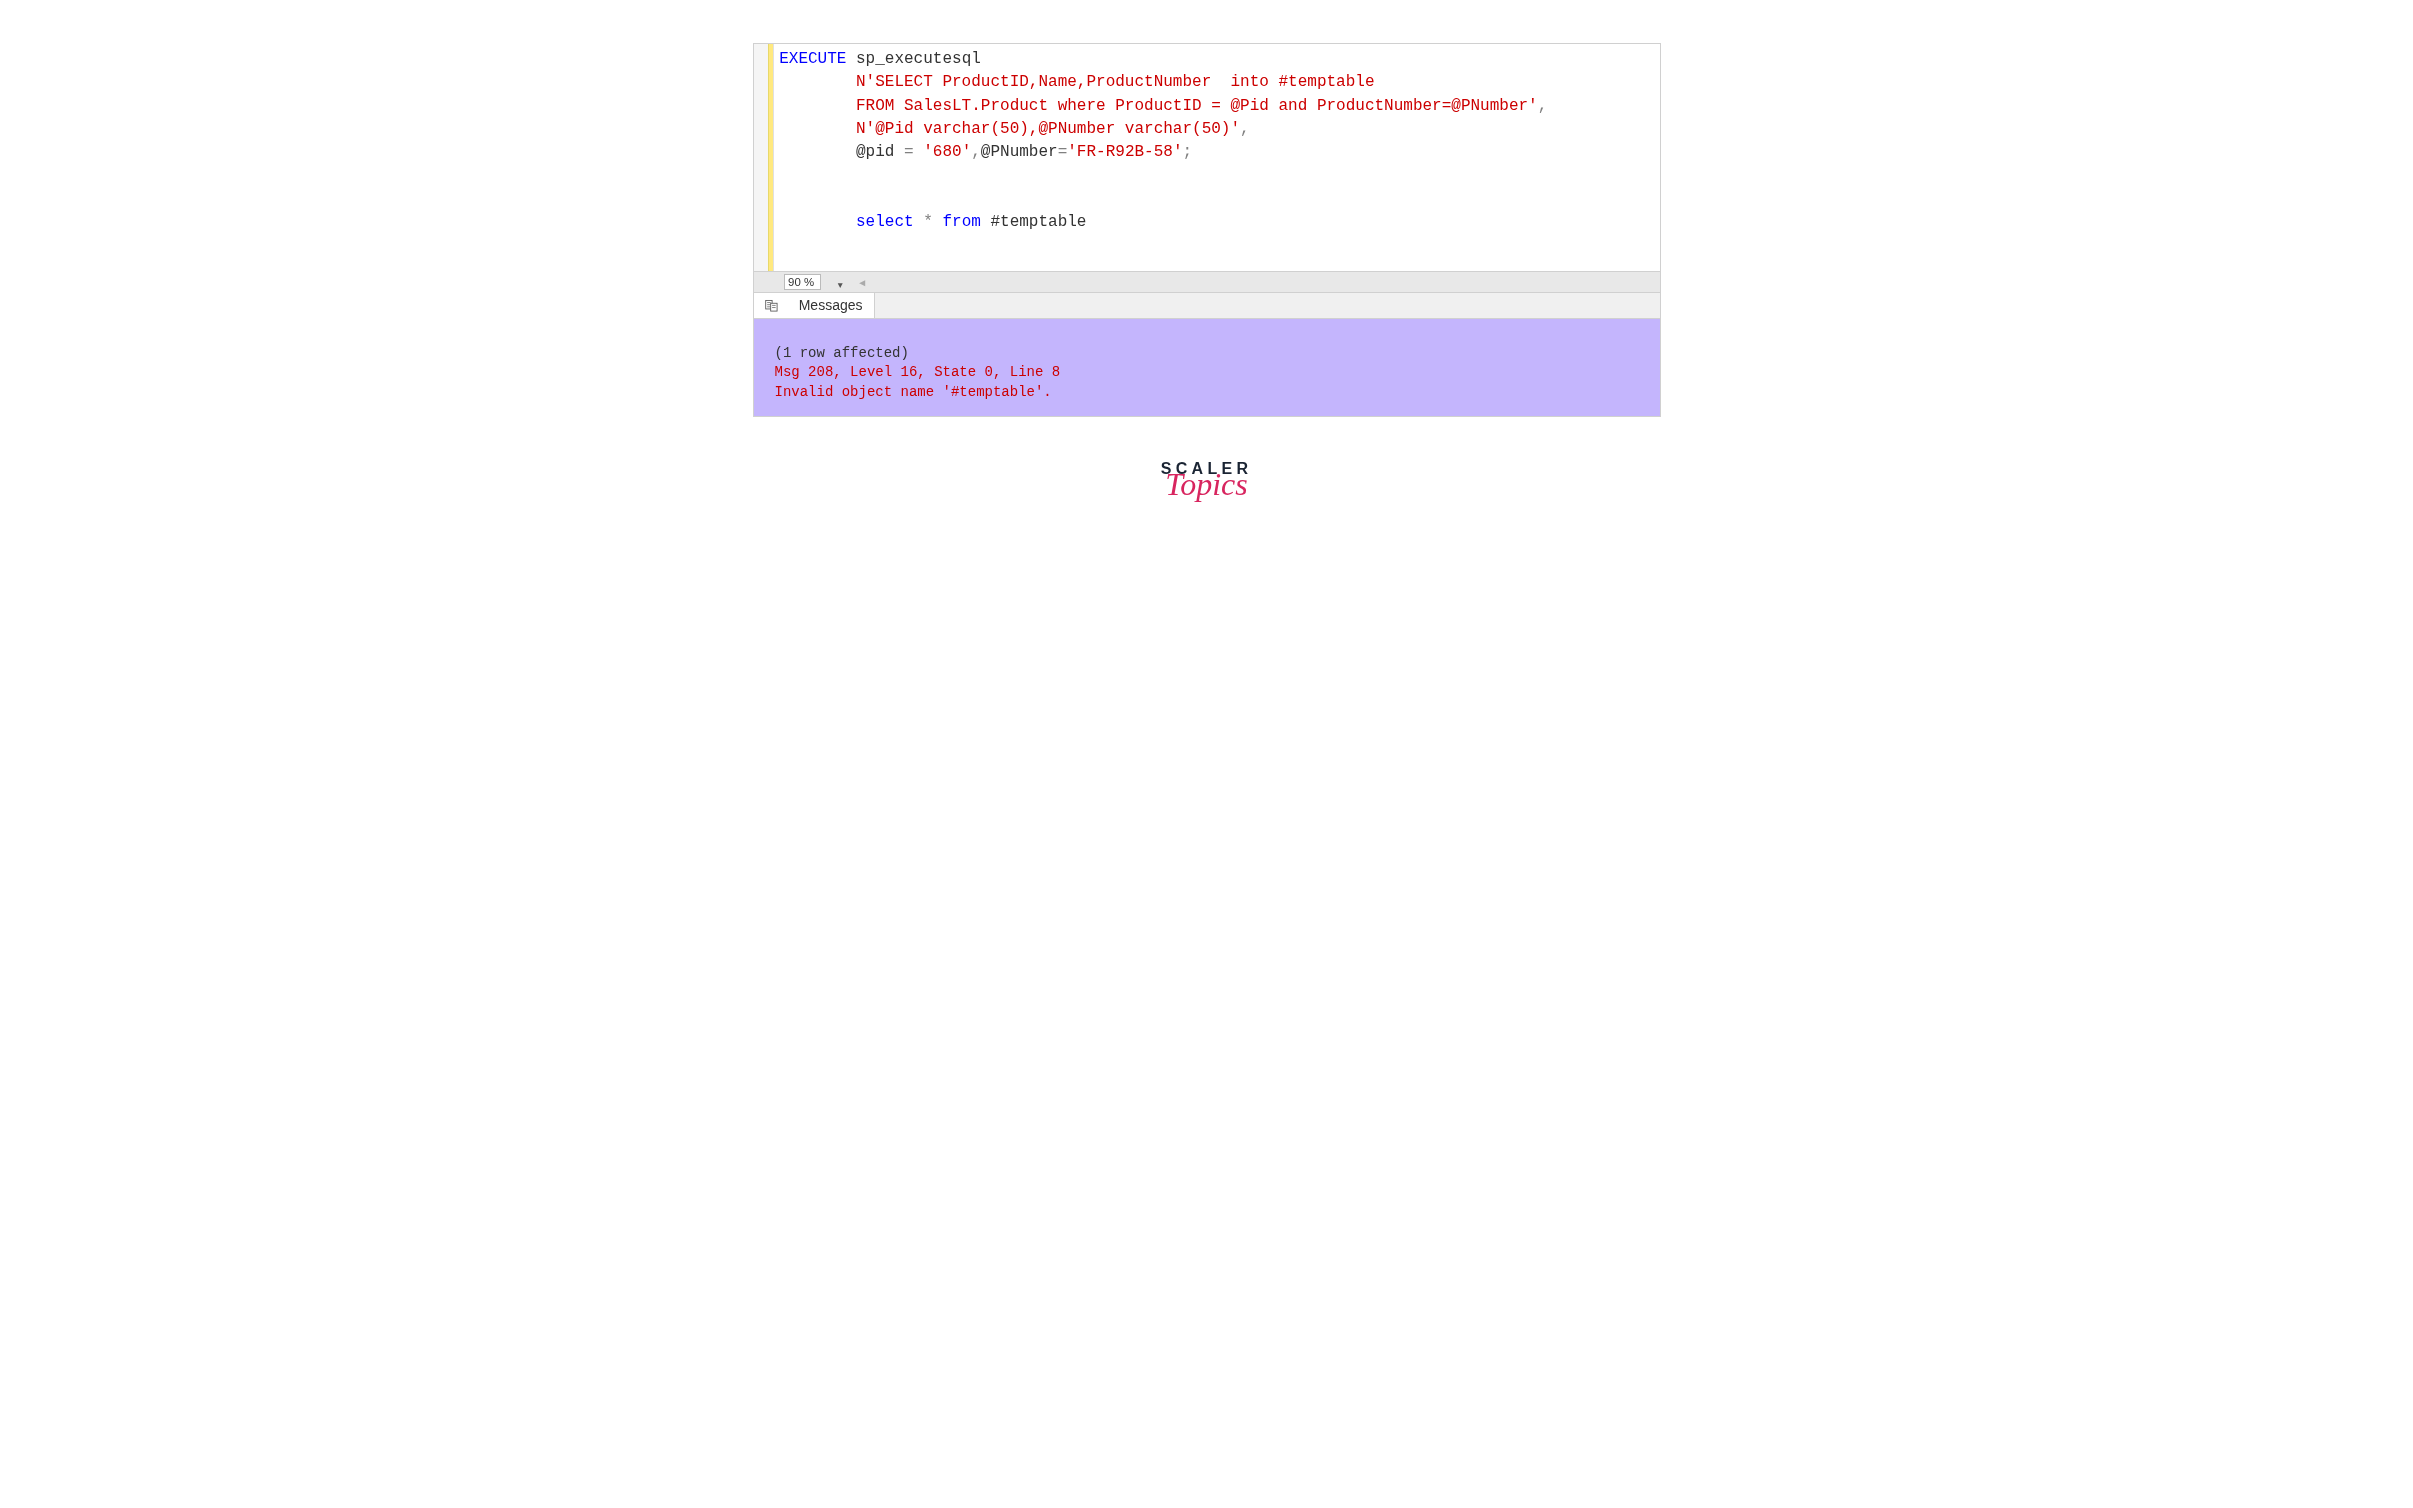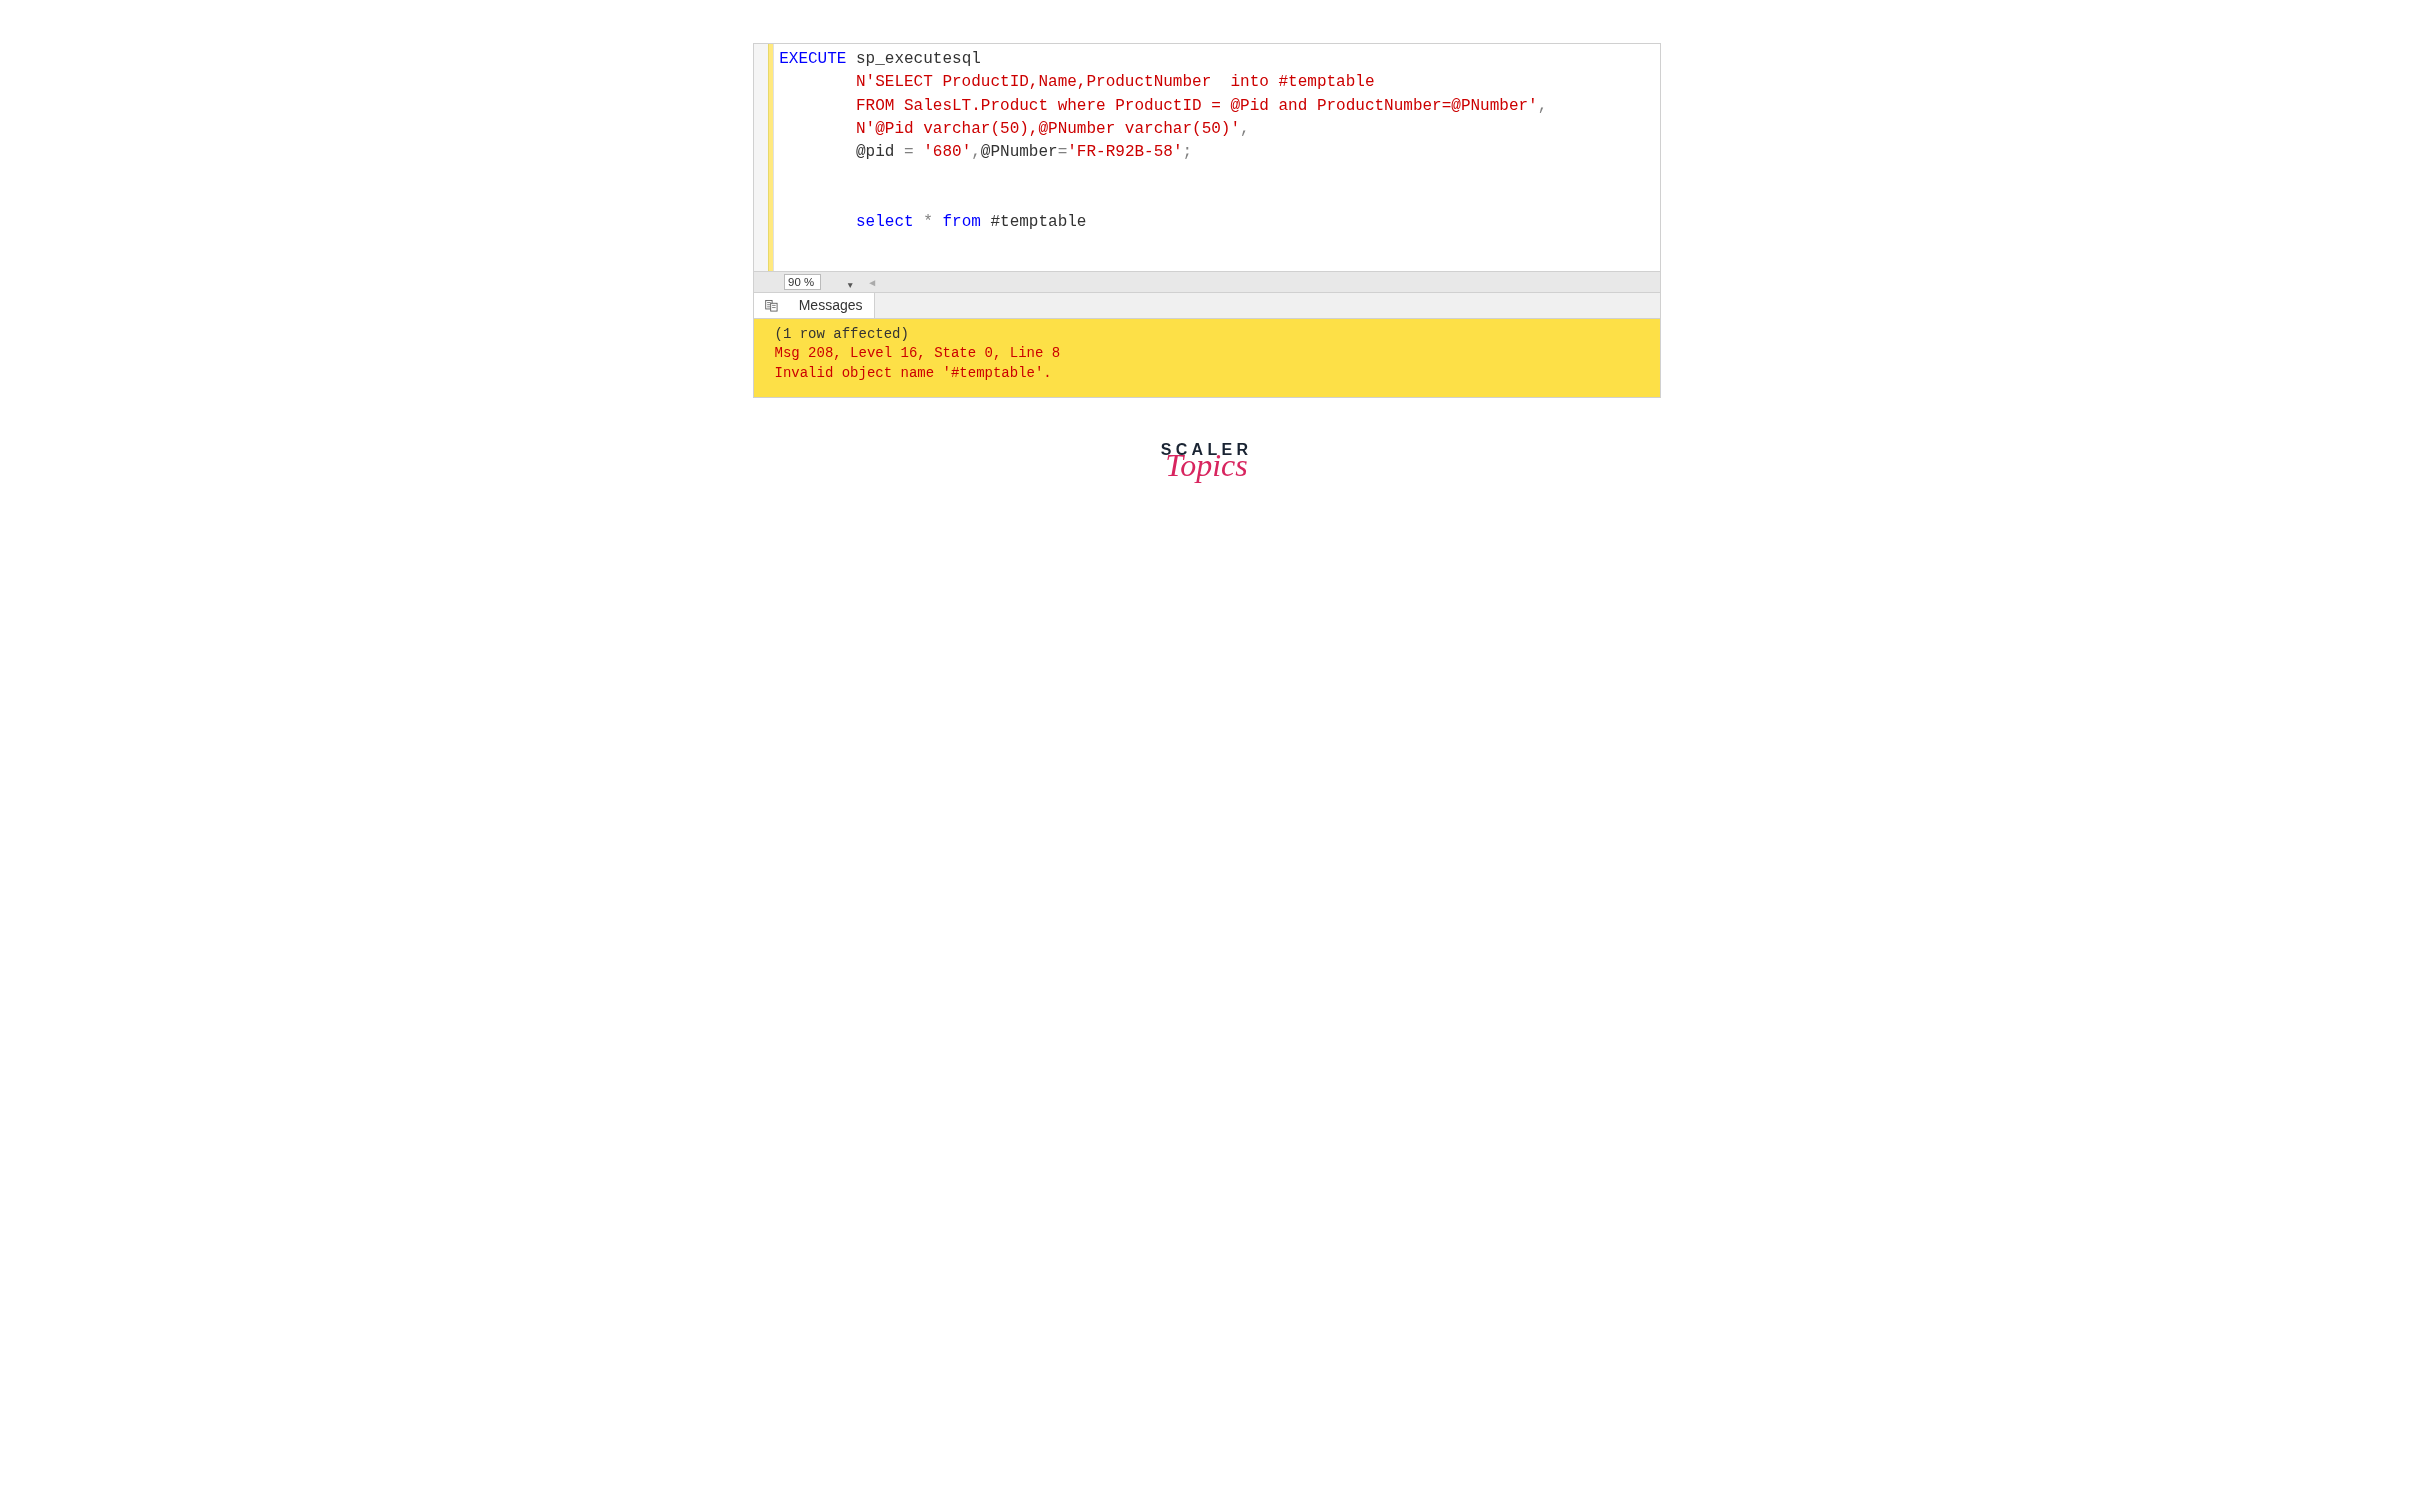--- a/index.html
+++ b/index.html
@@ -59,21 +59,21 @@
     border-top: 0.7px solid #d0d0d0;
     height: 21px;
     font-family: 'Segoe UI', Arial, sans-serif;
     font-size: 12.8px;
     color: #333;
     padding-left: 2.8px;
   }
   .zoom-box {
     display: flex;
     align-items: flex-end;
-    gap: 22px;
+    gap: 12px;
     padding-left: 28px;
   }
   .zoom-input {
     background: #fff;
     border: 0.7px solid #bbb;
     padding: 0.7px 2.8px;
     font-size: 11.4px;
     width: 37px;
     height: 15.6px;
     font-family: 'Segoe UI', Arial, sans-serif;
@@ -103,22 +103,22 @@
     background: #ffffff;
     border-right: 0.7px solid #d0d0d0;
     padding: 4.3px 11.4px;
     font-size: 14px;
     color: #333;
   }
   .tab-icon {
     display: inline-flex;
   }
   .messages-pane {
-    background: #fde047;
-    padding: 6px 21px 14px 21px;
+    background: #c4b5fd;
+    padding: 25px 21px 14px 21px;
     font-family: Consolas, 'Courier New', monospace;
     font-size: 14px;
     line-height: 1.4;
   }
   .msg-plain { color: #333; }
   .msg-error { color: #cc0000; }
   .brand {
     margin-top: 43px;
     text-align: center;
     user-select: none;

